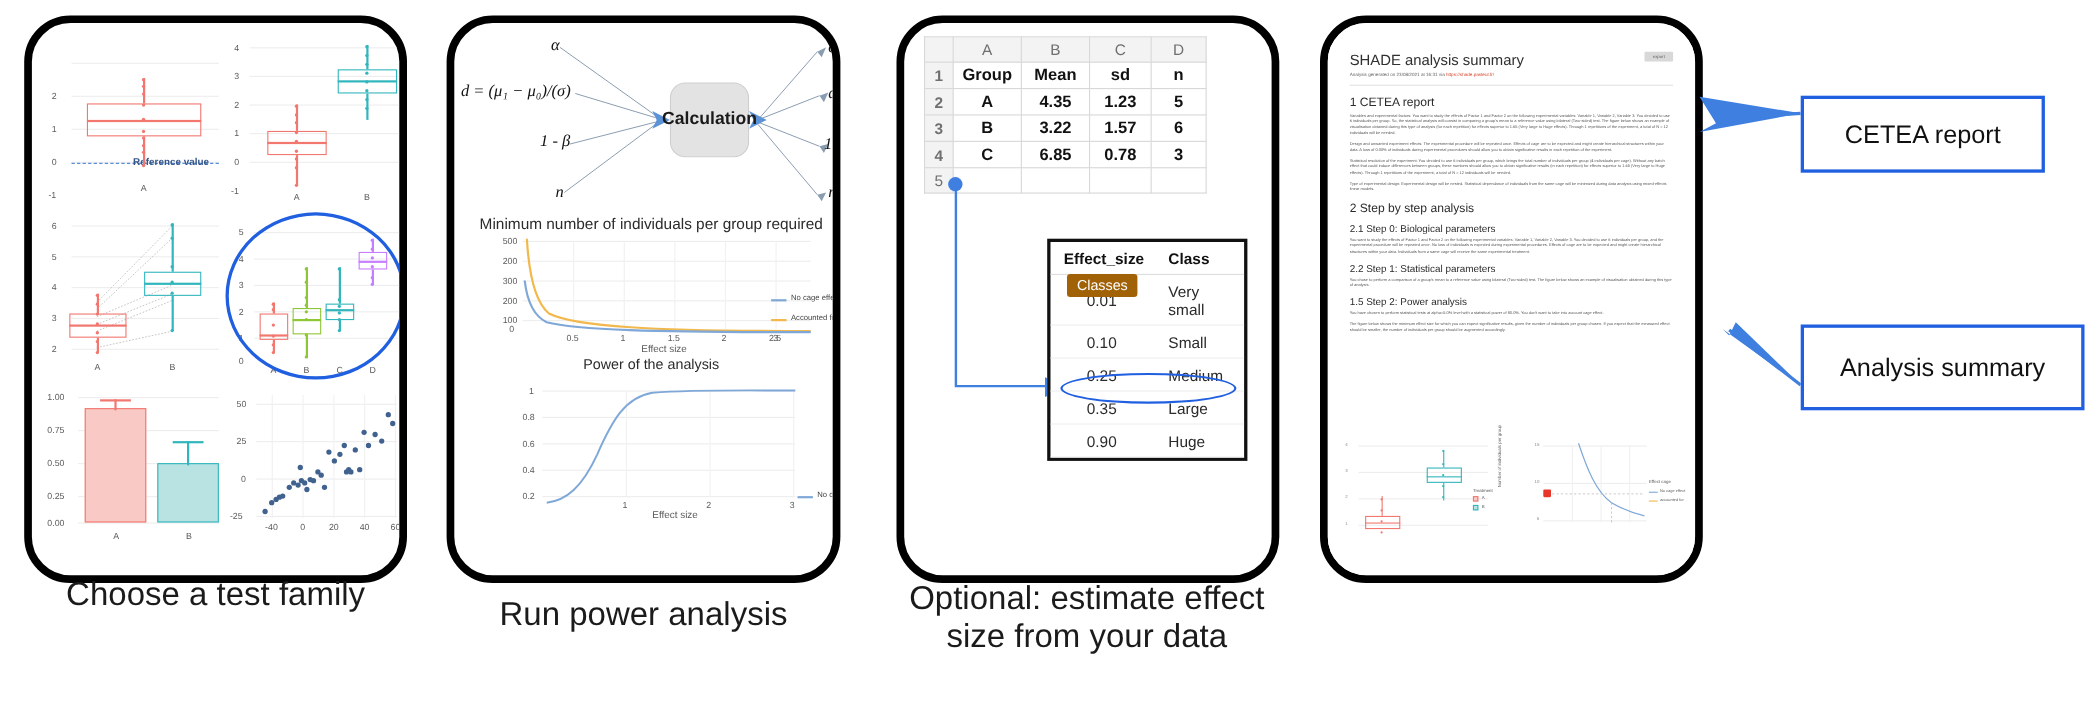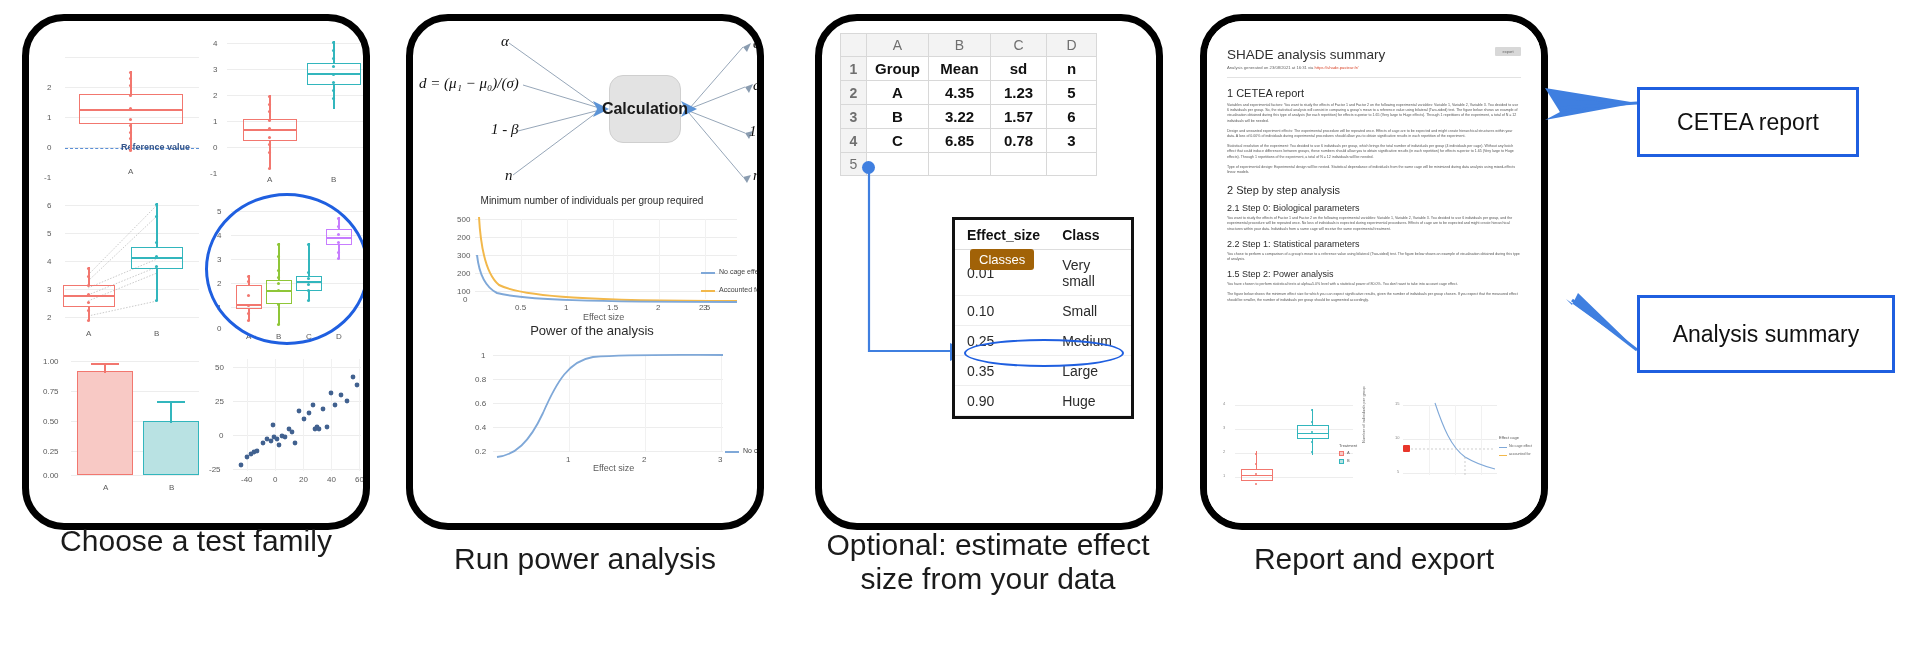--- a/index.html
+++ b/index.html
@@ -93,21 +93,21 @@
     border: 1px solid #cfcfcf;
     border-radius: 14px;
     display: flex; align-items: center; justify-content: center;
     font-family: "Liberation Sans", sans-serif;
     font-weight: bold;
     font-size: 16px;
     color: #1a1a1a;
   }
   .chart-title {
     position: absolute;
-    font-size: 10px;
+    font-size: 14px;
     color: #2b2b2b;
     text-align: center;
     font-family: "Liberation Sans", sans-serif;
     white-space: nowrap;
   }
   .chart-title.big { font-size: 13px; }
   .legend-line { position: absolute; height: 2px; }
   .legend-txt {
     position: absolute;
     font-size: 7px;
@@ -168,21 +168,21 @@
   .cls-table th {
     font-size: 14px; font-weight: bold; color: #111;
     text-align: left; padding: 7px 10px 6px 12px;
     border-bottom: 1px solid #ddd;
   }
   .cls-table td {
     font-size: 14px; color: #2b2b2b;
     padding: 7px 10px 6px 12px;
     border-bottom: 1px solid #eee;
   }
-  .cls-table td.num { text-align: left; padding-right: 14px; }
+  .cls-table td.num { text-align: center; padding-right: 14px; }
   .tooltip {
     position: absolute;
     background: #a16207;
     color: #fff;
     font-size: 13px;
     padding: 3px 9px;
     border-radius: 3px;
     font-family: "Liberation Sans", sans-serif;
     white-space: nowrap;
   }
@@ -786,21 +786,20 @@
           </svg>
           <div class="axlabel" style="left:122px; top:40px; font-size:4px; color:#555;">Effect cage</div>
           <div class="legend-line" style="left:122px; top:52px; width:8px; height:1px; background:#7fa8d8;"></div>
           <div class="axlabel" style="left:132px; top:49px; font-size:3.6px;">No cage effect</div>
           <div class="legend-line" style="left:122px; top:60px; width:8px; height:1px; background:#f2b84b;"></div>
           <div class="axlabel" style="left:132px; top:57px; font-size:3.6px;">accounted for</div>
         </div>
       </div>
     </div>
   </div>
-  <div class="caption" id="cap-4">Report and export</div>
 
   <svg class="overlay" width="1906" height="660" style="pointer-events:none;">
     <g fill="#3f7fe0">
       <polygon points="1637,103 1545,88 1560,112 1545,120"></polygon>
       <polygon points="1637,103 1560,112 1556,99"></polygon>
       <polygon points="1637,350 1578,293 1572,305 1566,299"></polygon>
     </g>
     <g stroke="#3f7fe0" stroke-width="3" fill="none">
       <line x1="1637" y1="103" x2="1560" y2="108"></line>
       <line x1="1637" y1="350" x2="1572" y2="300"></line>

